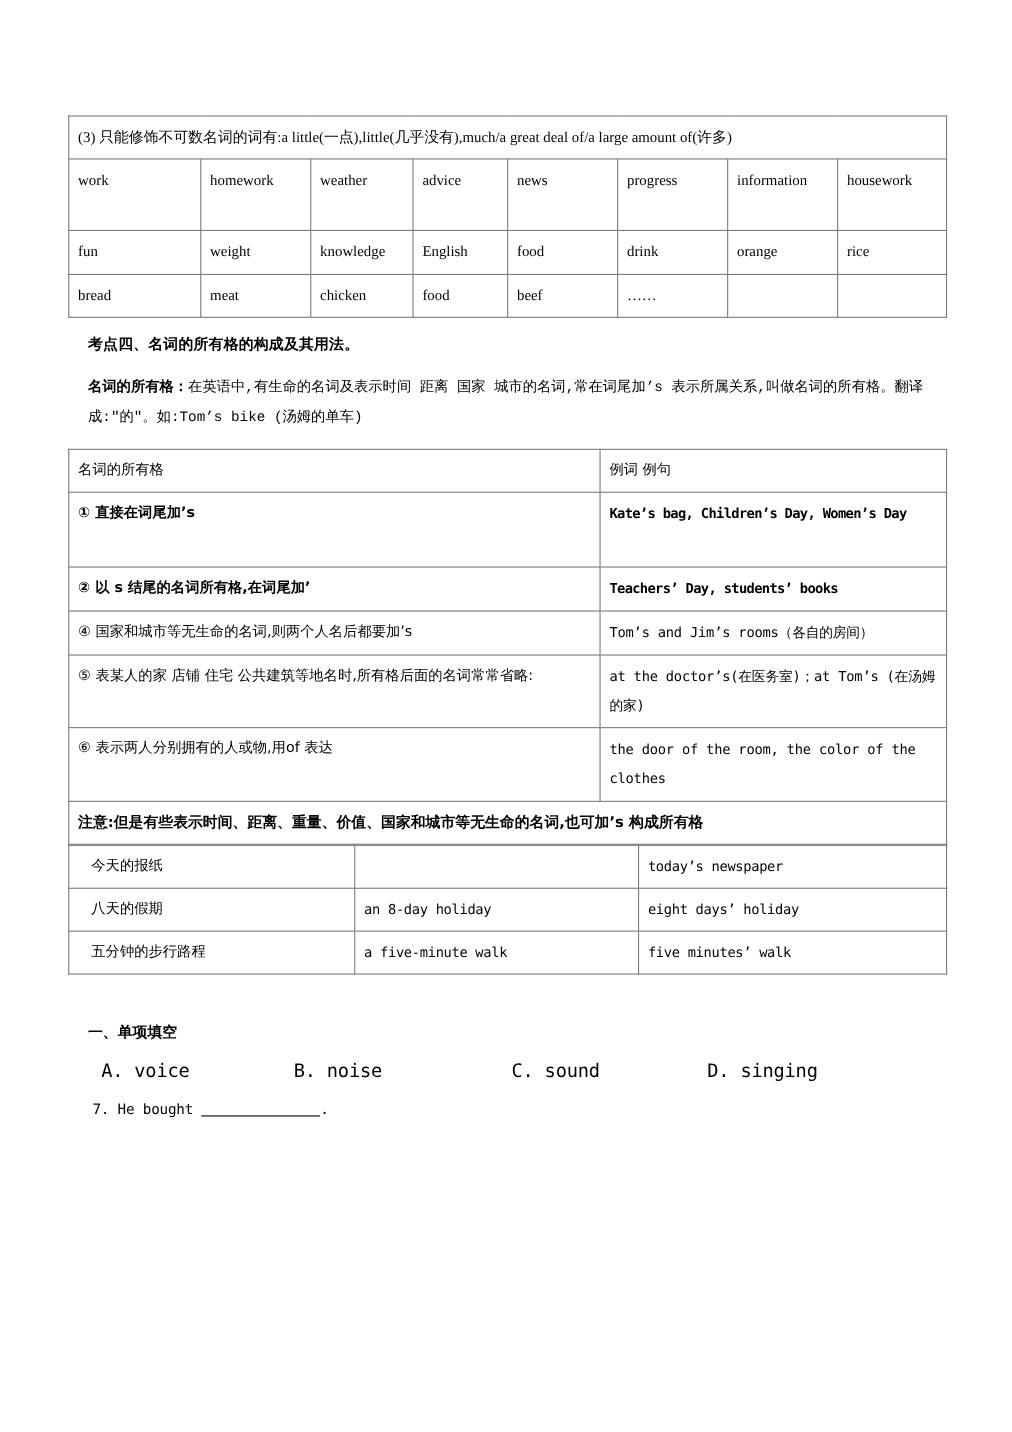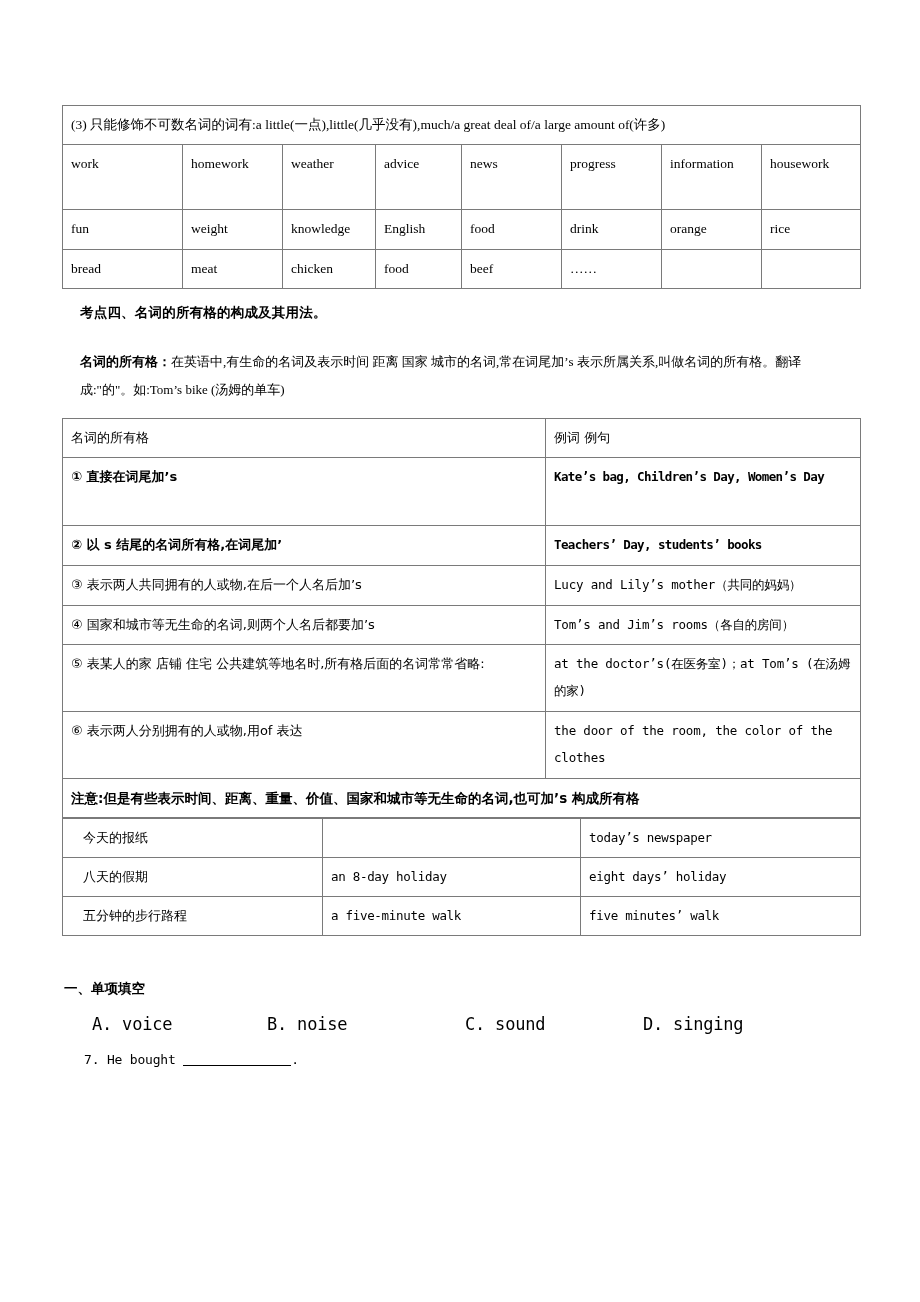--- a/index.html
+++ b/index.html
@@ -56,24 +56,24 @@
 
   
   .head-line {
     font-family: "DejaVu Sans", "Liberation Sans", sans-serif;
     font-size: 13.5px;
     font-weight: bold;
     margin: 15px 0 0 18px;
     letter-spacing: 0.2px;
   }
   .para {
-    font-family: Liberation Serif, serif;
+    font-family: Liberation Mono, monospace;
     font-size: 13px;
     line-height: 2.15;
-    margin: 26px 0 0 18px;
+    margin: 16px 0 0 18px;
     width: 770px;
   }
   .para b { font-weight: bold; }
 
   
   table.poss { margin-top: 14px; }
   table.poss td.left {
     font-family: "DejaVu Sans", "Liberation Sans", sans-serif;
     font-size: 13px;
     line-height: 2.0;
@@ -111,21 +111,21 @@
     font-size: 12.5px;
     letter-spacing: -0.3px;
   }
 
   
   .exercises { margin-top: 44px; }
   .ex-title {
     font-family: Liberation Serif, serif;
     font-size: 13.5px;
     font-weight: bold;
-    margin-left: 2px;
+    margin-left: 18px;
   }
   .ex-q {
     font-family: "DejaVu Sans Mono", "Liberation Mono", monospace;
     font-size: 13px;
     letter-spacing: -0.2px;
     margin: 18px 0 0 14px;
   }
   .ex-q2 { margin-left: 22px; }
   .ex-opts {
     font-family: "DejaVu Sans Mono", "Liberation Mono", monospace;
@@ -218,24 +218,20 @@
         </tr>
         <tr class="bold" style="height:68px">
           <td class="left">① 直接在词尾加’s</td>
           <td class="right">Kate’s    bag,     Children’s   Day, Women’s Day</td>
         </tr>
         <tr class="bold">
           <td class="left">② 以 s 结尾的名词所有格,在词尾加’</td>
           <td class="right">Teachers’ Day,   students’ books</td>
         </tr>
         <tr>
-          <td class="left">③ 表示两人共同拥有的人或物,在后一个人名后加’s</td>
-          <td class="right">Lucy and Lily’s mother（共同的妈妈）</td>
-        </tr>
-        <tr>
           <td class="left">④ 国家和城市等无生命的名词,则两个人名后都要加’s</td>
           <td class="right">Tom’s and Jim’s rooms（各自的房间）</td>
         </tr>
         <tr>
           <td class="left">⑤ 表某人的家 店铺 住宅 公共建筑等地名时,所有格后面的名词常常省略:</td>
           <td class="right">at the doctor’s(在医务室)；at Tom’s (在汤姆的家)</td>
         </tr>
         <tr style="height:64px">
           <td class="left">⑥ 表示两人分别拥有的人或物,用of 表达</td>
           <td class="right">the door of the room, the color of the clothes</td>

